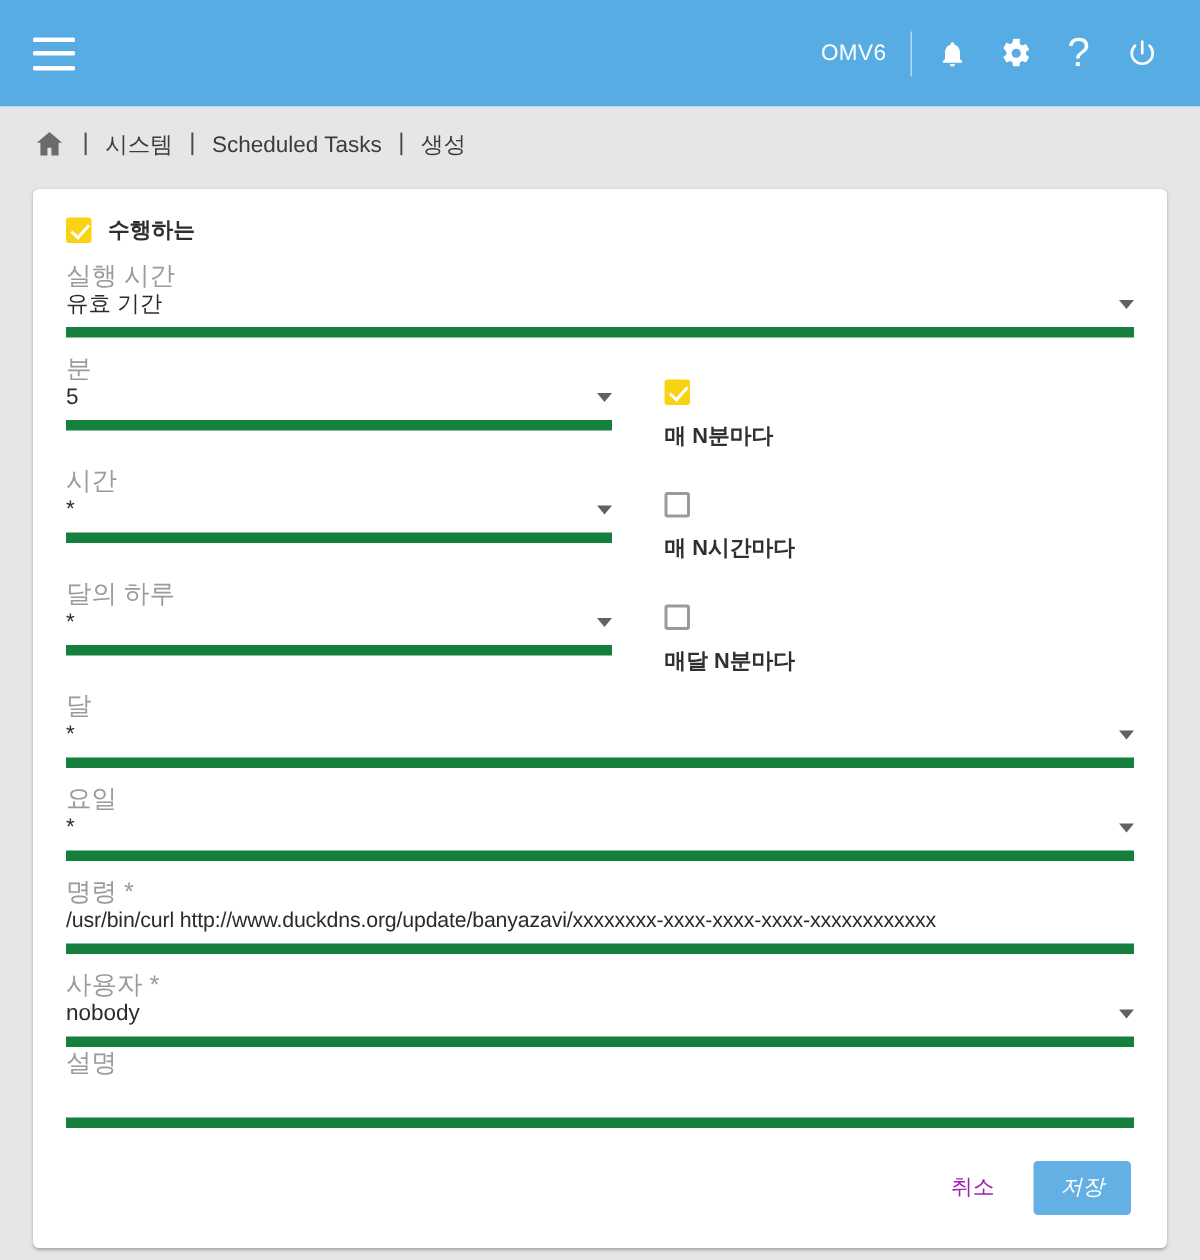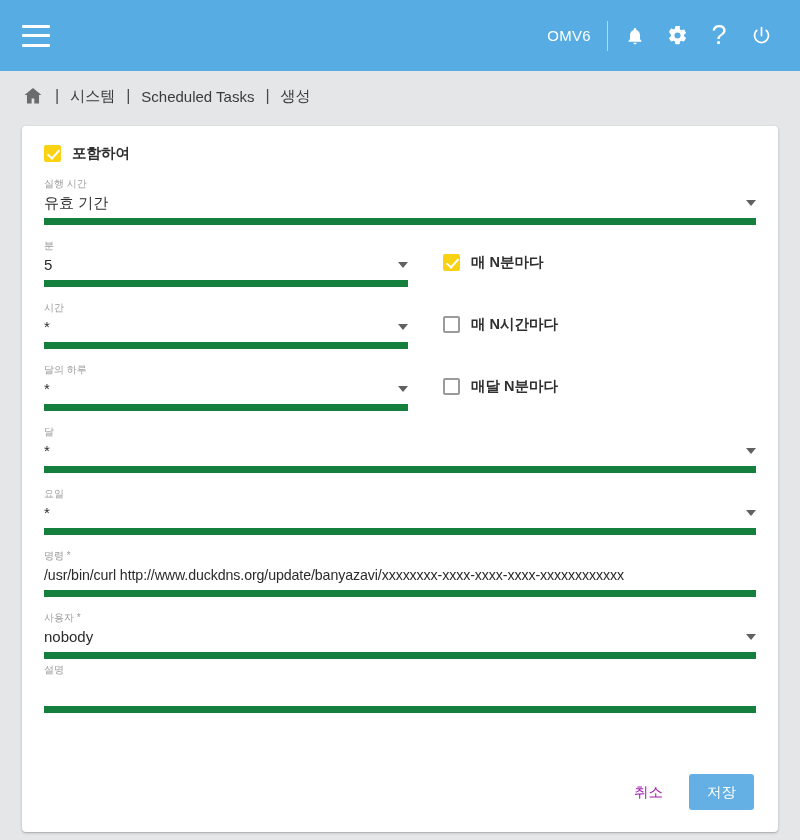--- a/index.html
+++ b/index.html
@@ -95,21 +95,21 @@
     left: 4px; top: 0px;
     width: 5px; height: 10px;
     border: solid #fff;
     border-width: 0 2px 2px 0;
     transform: rotate(42deg);
   }
   .cb-label { font-size: 14.5px; color: #2f2f2f; font-weight: 700; }
 
   .field { margin-top: 14px; position: relative; }
   .field-label {
-    font-size: 10px;
+    font-size: 17px;
     color: #9b9b9b;
     line-height: 14px;
     margin-bottom: 2px;
   }
   .field-value-wrap {
     border-bottom: 7px solid #15803d;
     display: flex; align-items: flex-end;
     padding-bottom: 5px;
     min-height: 26px;
   }
@@ -130,23 +130,24 @@
     margin-bottom: 7px;
     margin-left: 8px;
     flex: none;
     cursor: pointer;
   }
 
   
   .split-row { display: flex; align-items: flex-start; }
   .split-left { width: 364px; flex: none; }
   .split-right {
-    display: flex; align-items: center; gap: 11px;
+    display: flex; gap: 11px;
     padding-left: 35px;
     padding-top: 28px;
+    flex-direction: column;
   }
 
   .hint {
     font-size: 11.5px;
     color: #9b9b9b;
     line-height: 16px;
     margin-top: 3px;
     margin-left: 0;
   }
 
@@ -162,21 +163,21 @@
   .btn {
     font-family: inherit;
     font-size: 14.5px;
     border: none;
     border-radius: 3px;
     cursor: pointer;
     padding: 9px 18px;
     line-height: 18px;
   }
   .btn-flat { background: transparent; color: #a21caf; }
-  .btn-primary { background: #64b0e4; color: #ffffff; min-width: 62px; }
+  .btn-primary { background: #64b0e4; color: #ffffff; min-width: 62px; font-style: italic; }
 </style>
 </head>
 <body>
 
 <div class="appbar">
   <div class="hamburger">
     <span></span>
     <span></span>
     <span></span>
   </div>
@@ -230,21 +231,21 @@
   <span class="crumb">Scheduled Tasks</span>
   <span class="crumb-div">|</span>
   <span class="crumb">생성</span>
 </div>
 
 <div class="card">
   <div class="card-body">
 
     <div class="cb-row">
       <span class="cbox checked"></span>
-      <span class="cb-label">포함하여</span>
+      <span class="cb-label">수행하는</span>
     </div>
 
     <div class="field">
       <div class="field-label">실행 시간</div>
       <div class="field-value-wrap">
         <div class="field-value">유효 기간</div>
         <span class="caret"></span>
       </div>
     </div>
 

